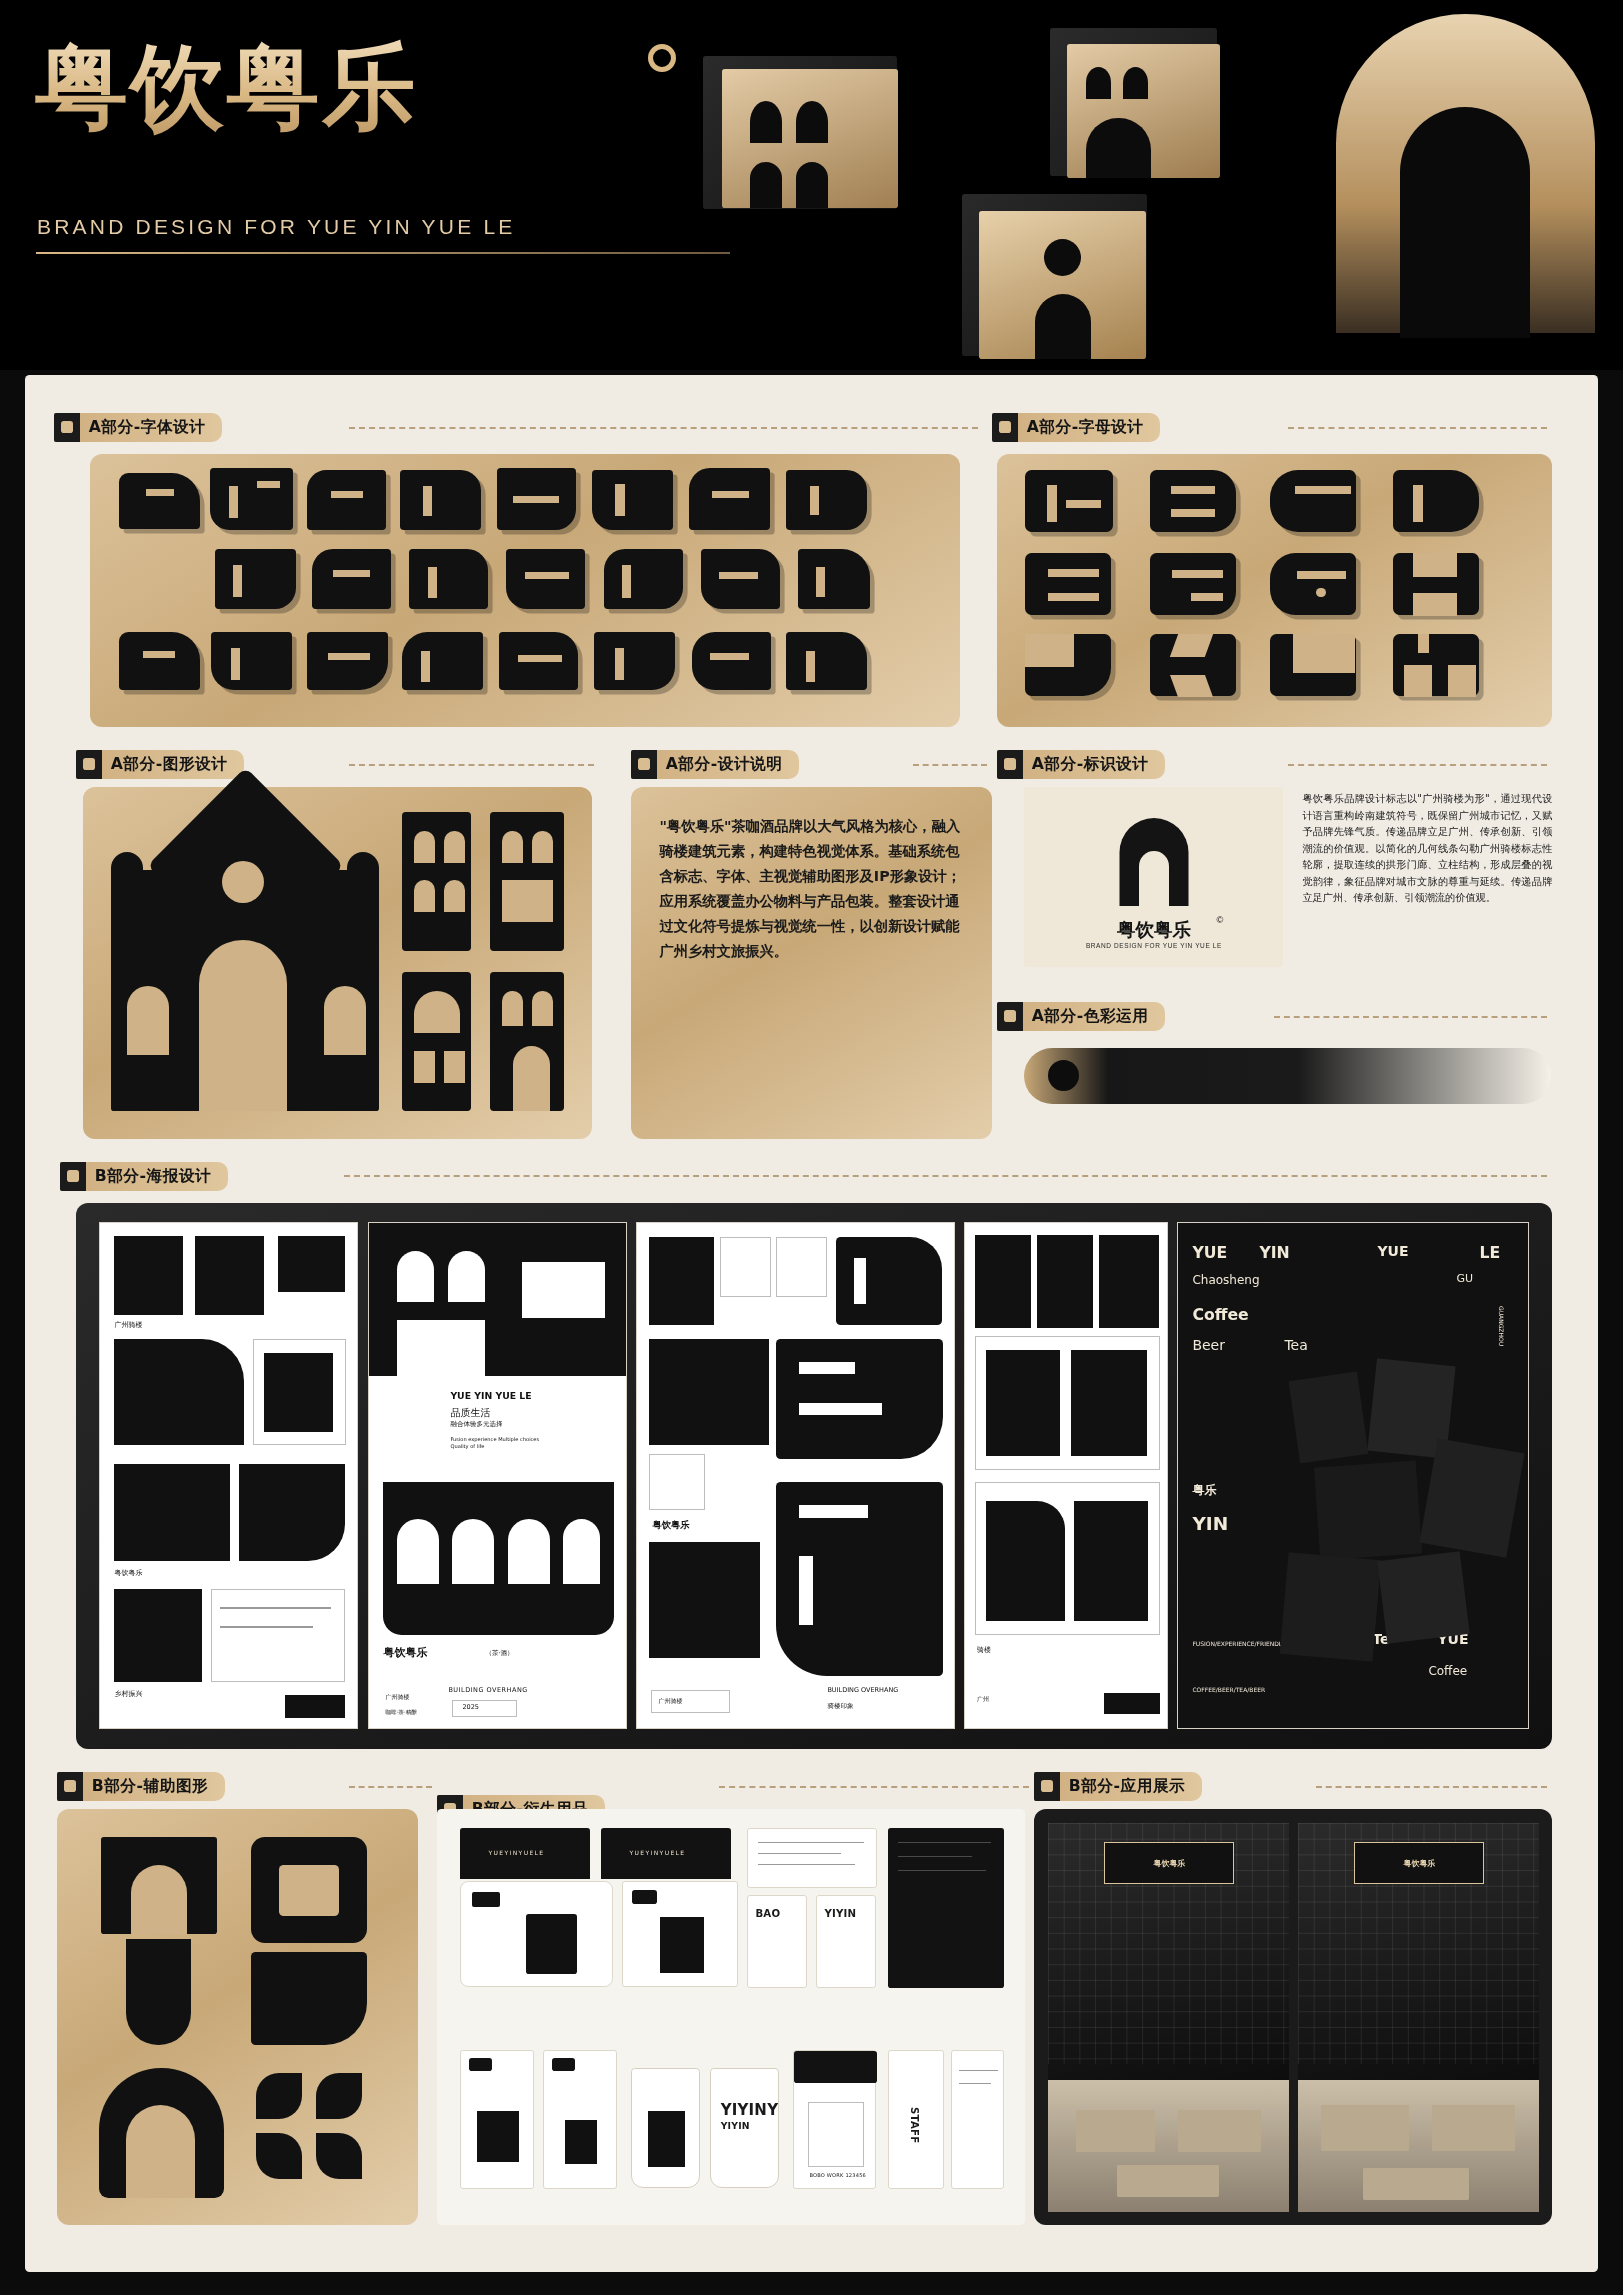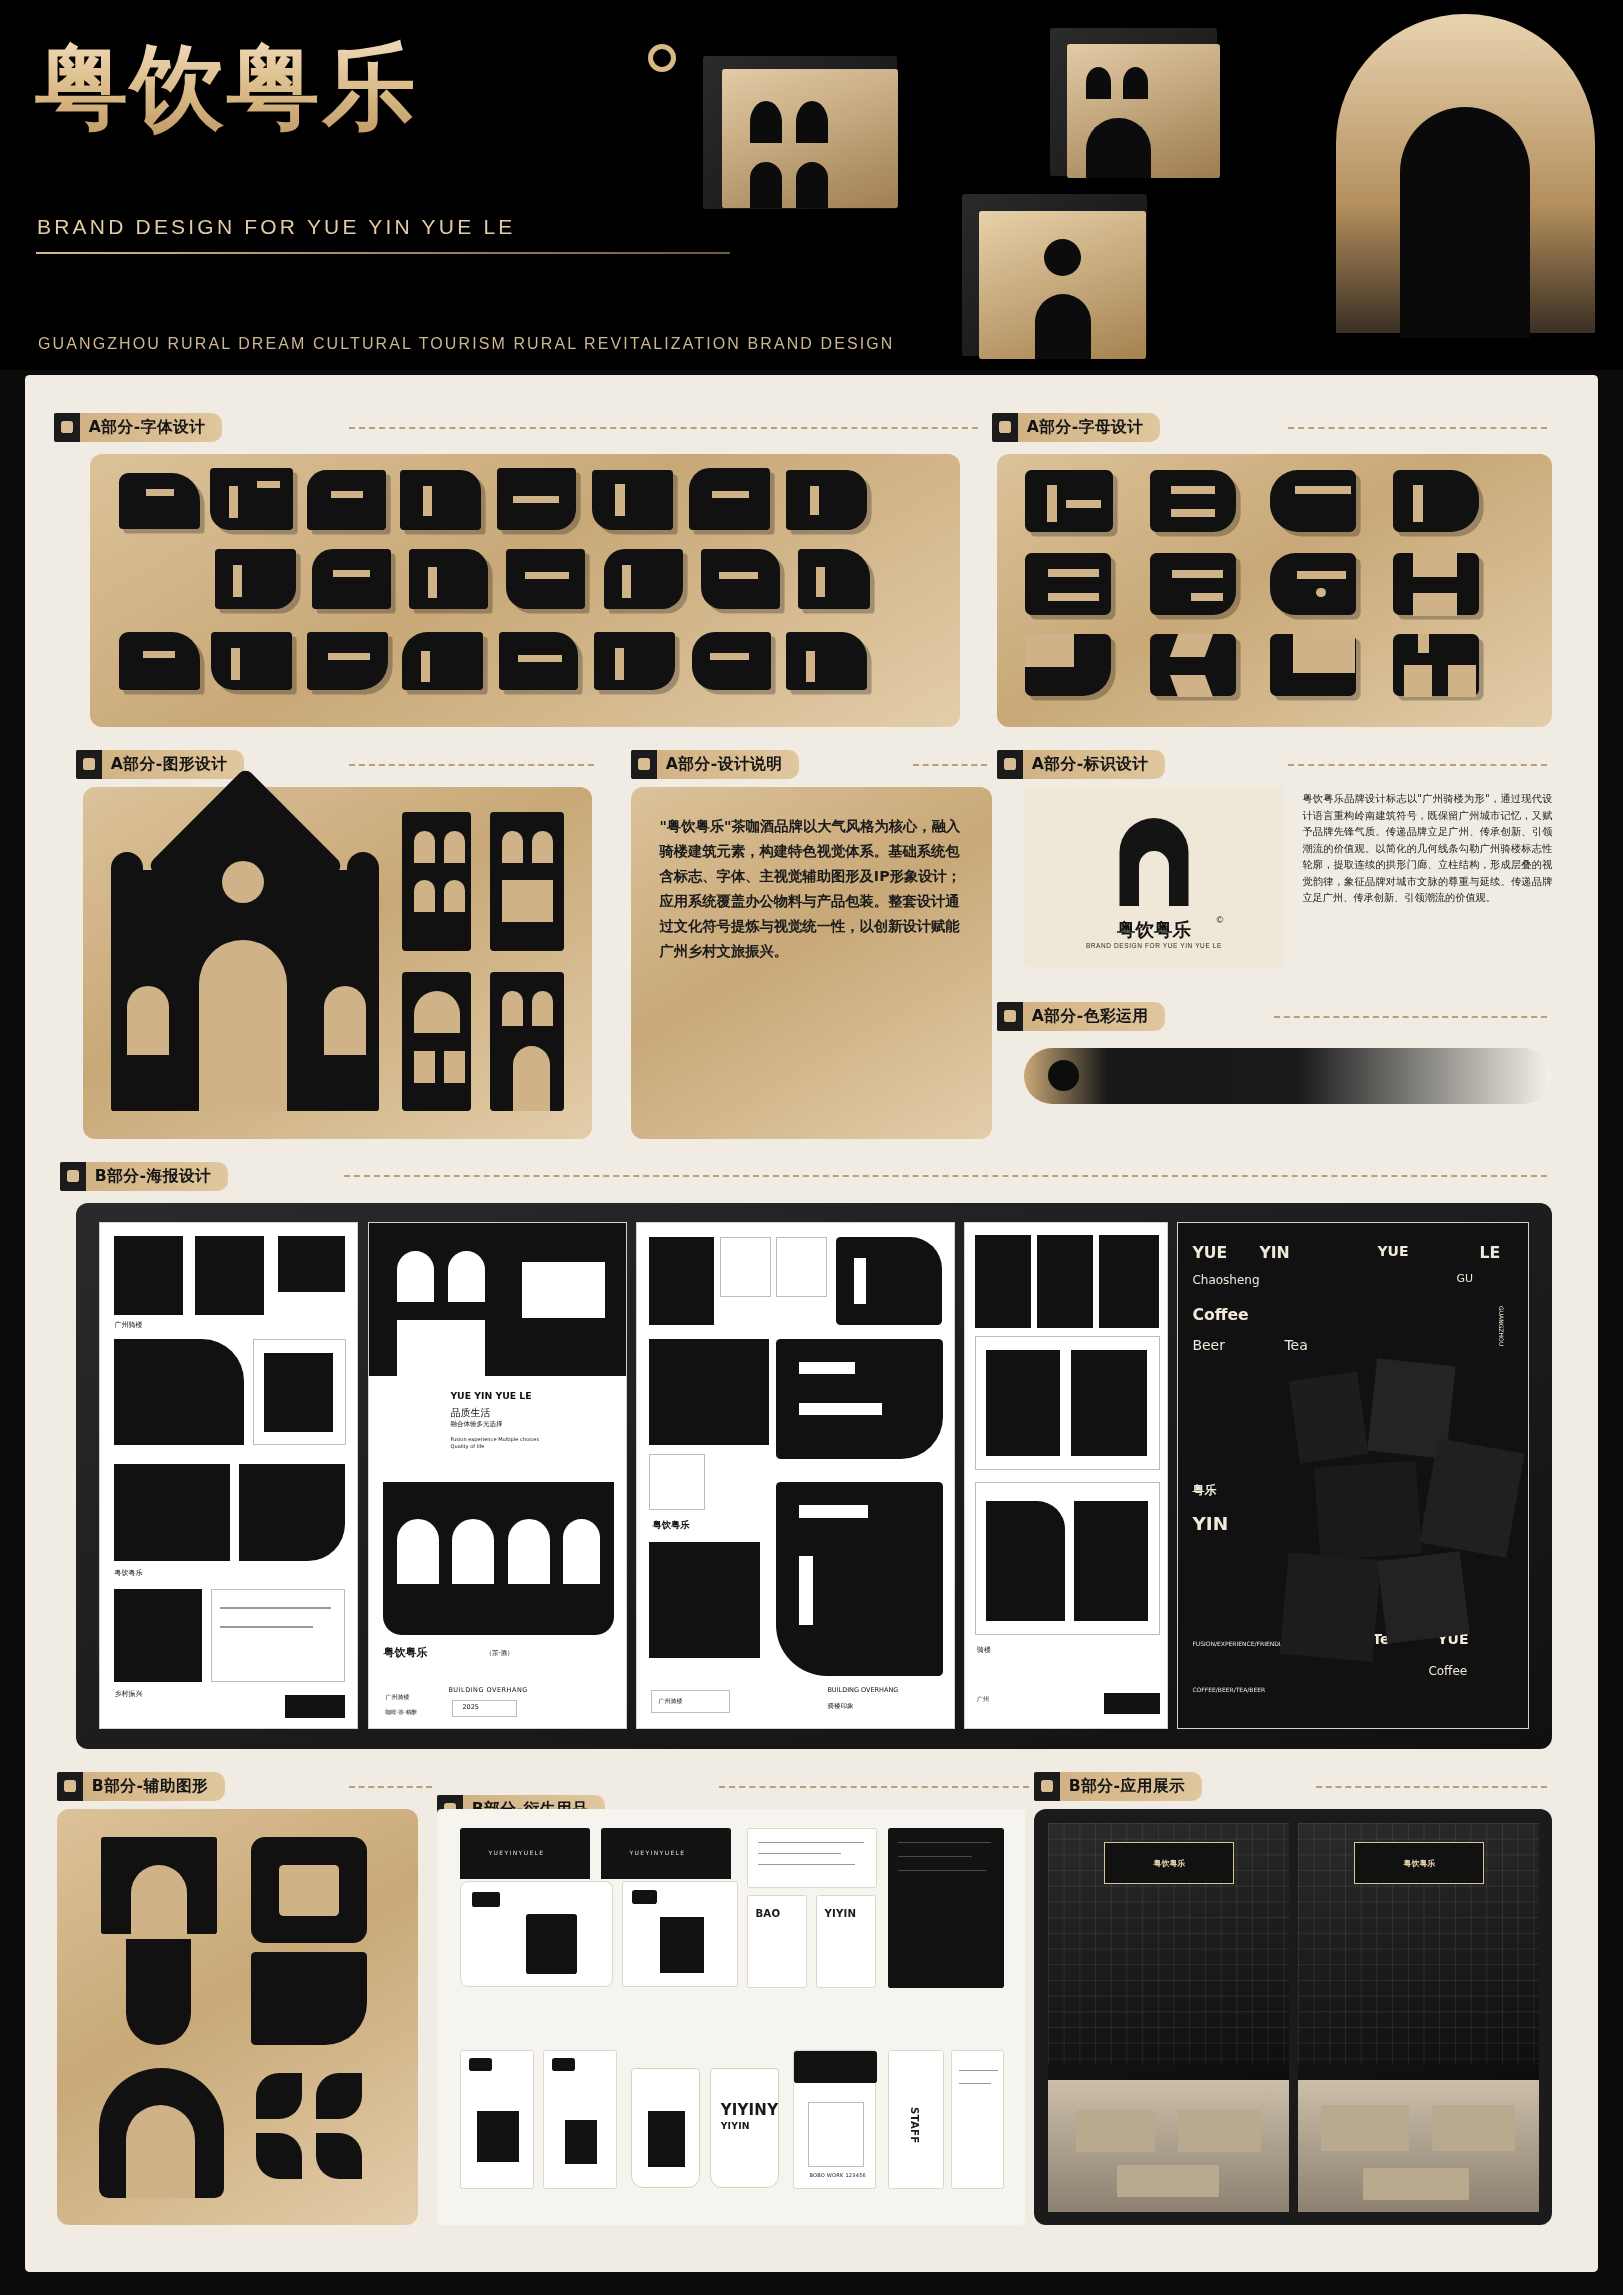--- a/index.html
+++ b/index.html
@@ -293,21 +293,20 @@
     <div class="house e"></div>
     <div class="house f" style="background:linear-gradient(160deg,#e7d0aa,#a5824f);">
       <div class="win" style="left:65px;top:28px;width:37px;height:37px;border-radius:50%;"></div>
       <div class="win" style="left:56px;top:83px;width:56px;height:65px;border-radius:28px 28px 0 0;"></div>
     </div>
 
     <div class="hdr-title">粤饮粤乐</div>
     <div class="hdr-deg"></div>
     <div class="hdr-sub-en">BRAND DESIGN FOR YUE YIN YUE LE</div>
     <div class="hdr-rule"></div>
-    <div class="hdr-sub-en2">GUANGZHOU RURAL DREAM CULTURAL TOURISM RURAL REVITALIZATION BRAND DESIGN</div>
   </div>
 
   <div id="board">
 
     <div class="tag" style="left:29px; top:38px;text-align:center;">
       <div class="knob"></div>
       <span>A部分-字体设计</span>
     </div>
     <div class="dashline" style="left:324px; top:52px; width:629px;"></div>
 

